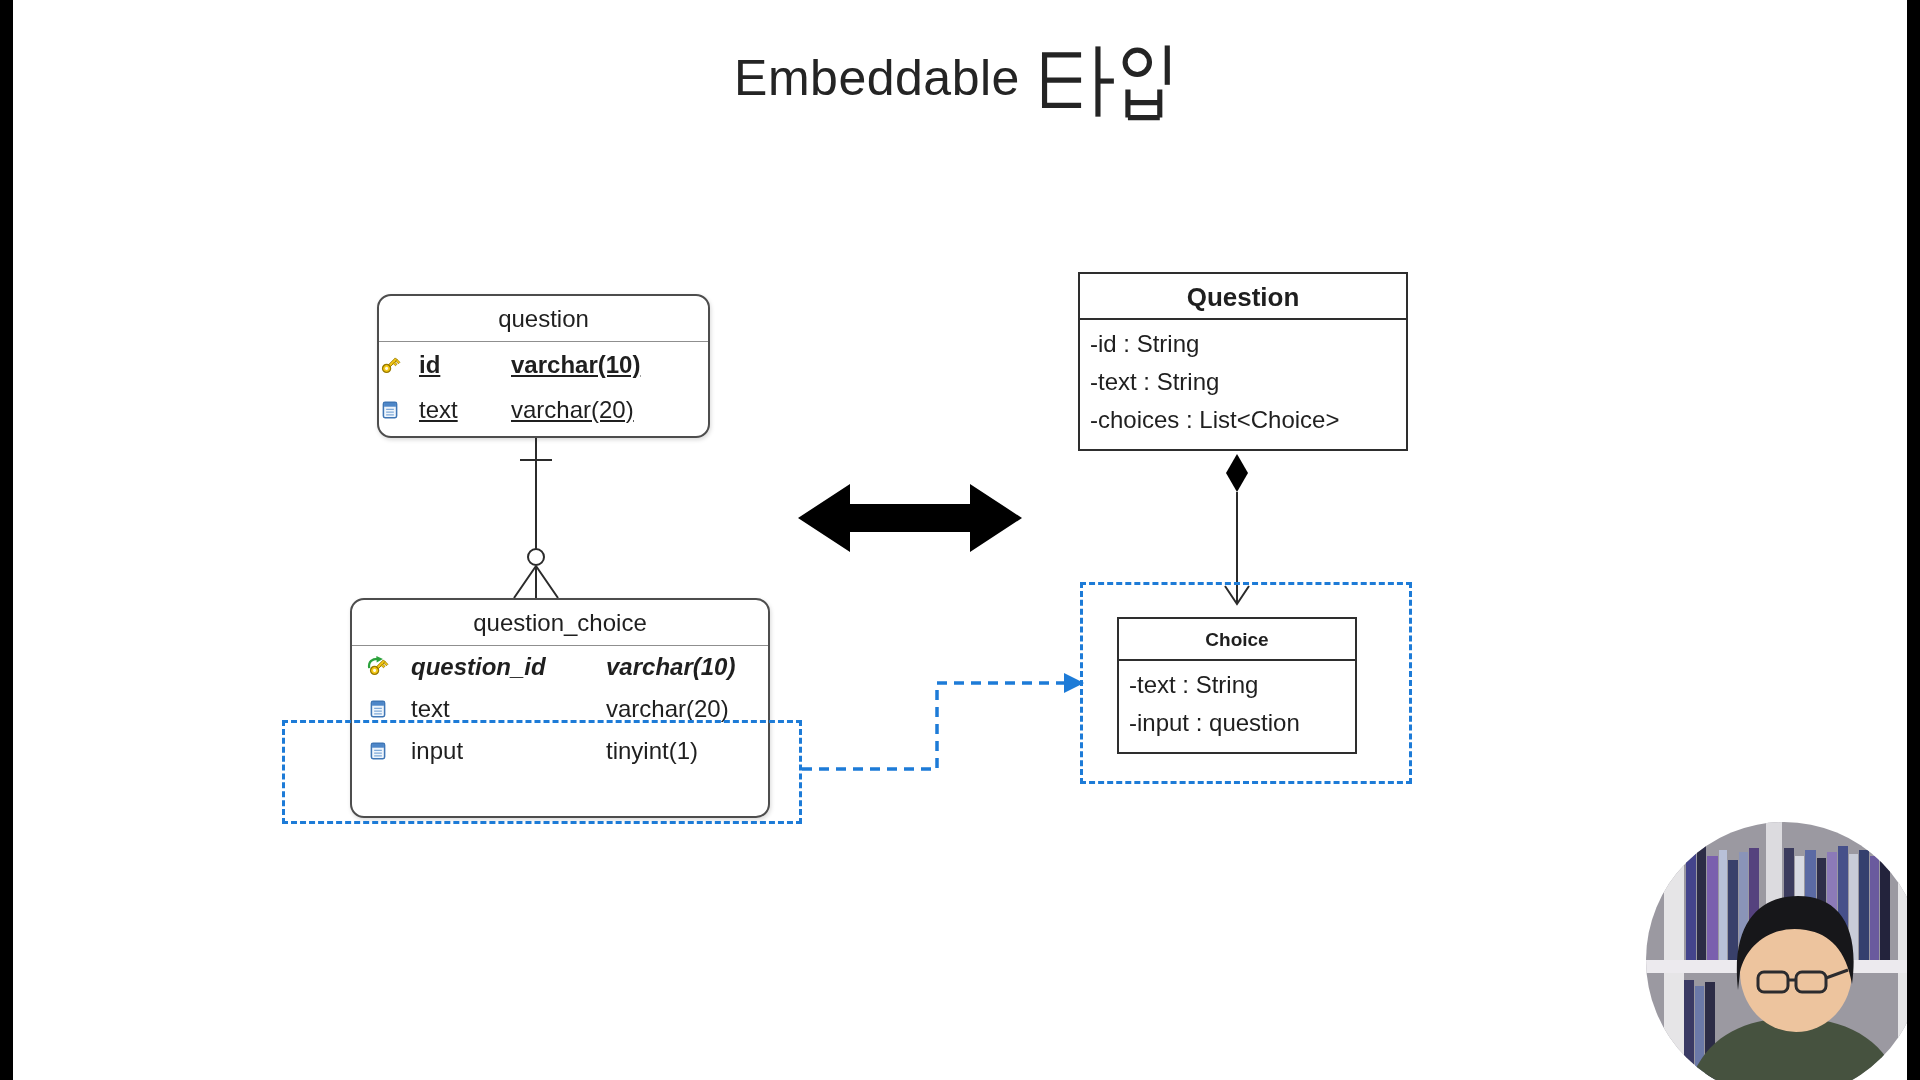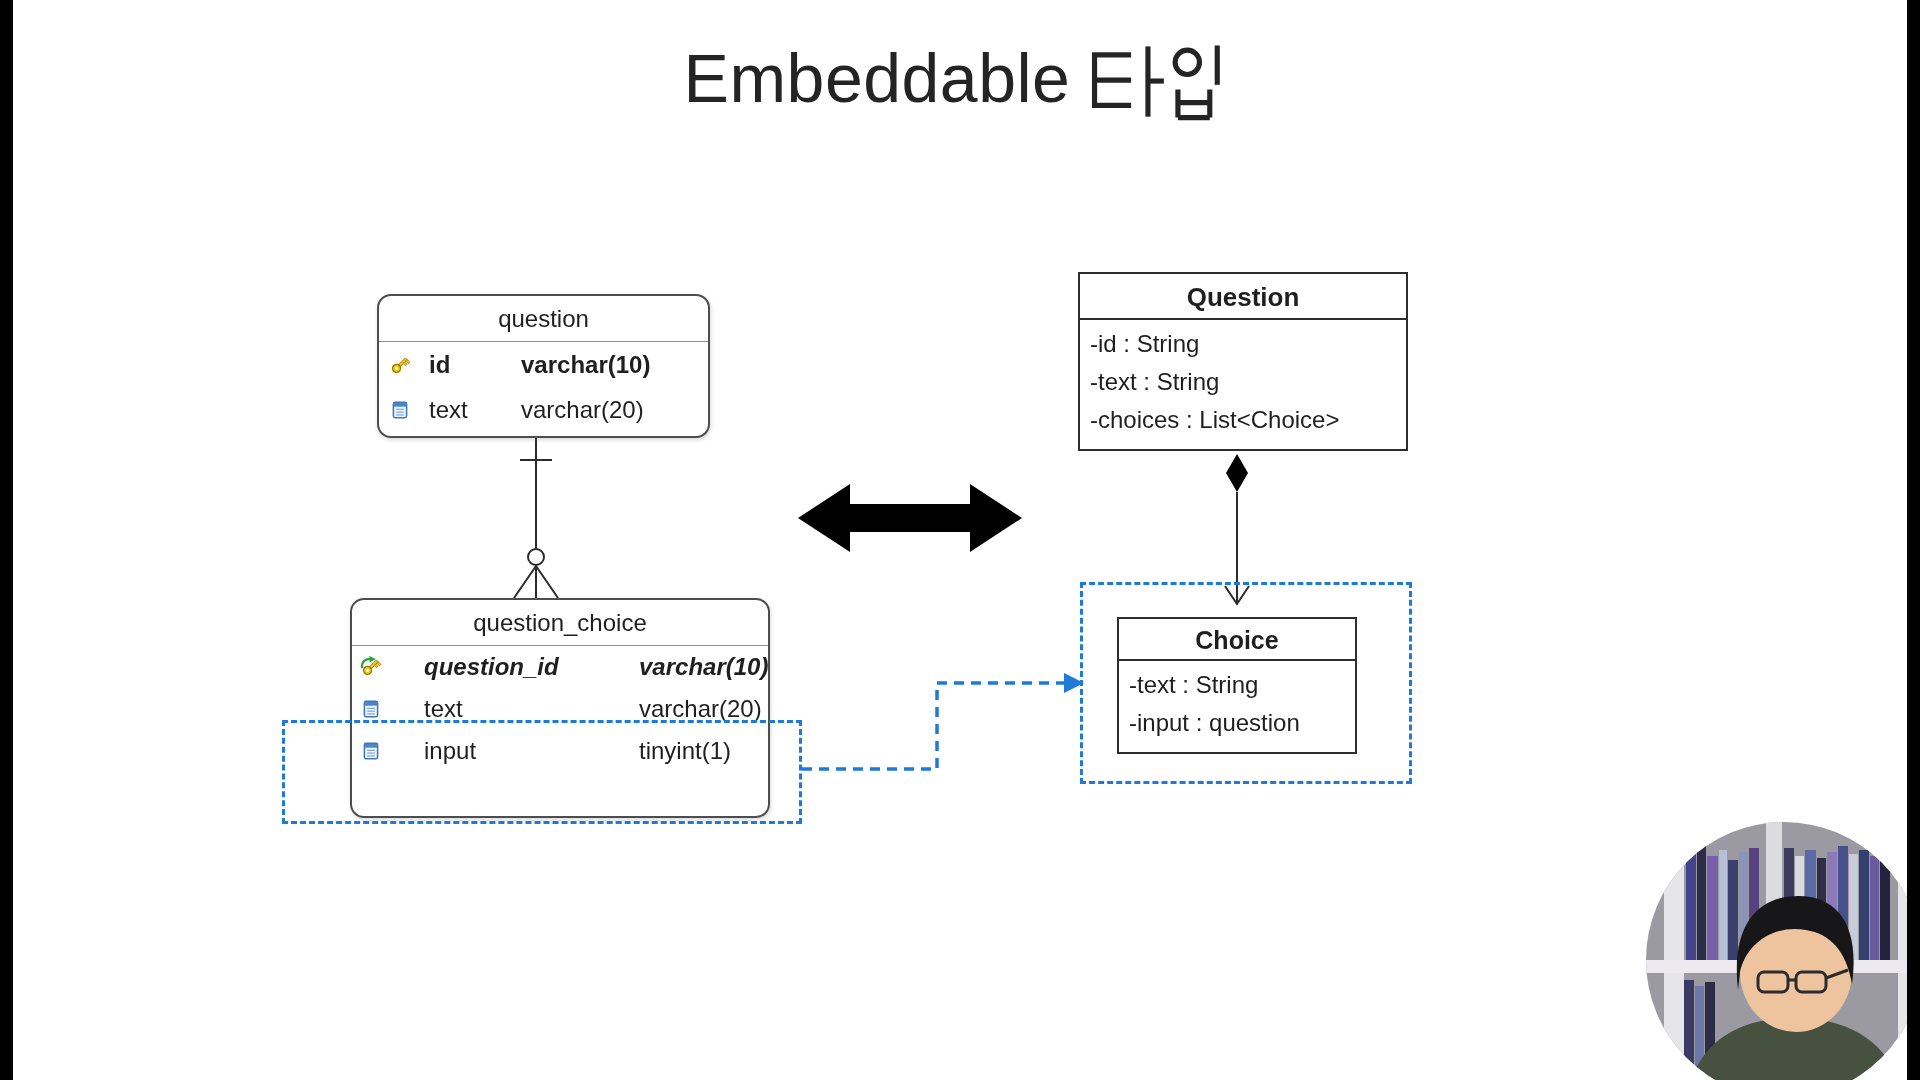--- a/index.html
+++ b/index.html
@@ -5,31 +5,31 @@
   * { margin:0; padding:0; box-sizing:border-box; }
   html,body { background:#fff; }
   body { width:1920px; height:1080px; font-family:"Liberation Sans", sans-serif; color:#1f1f1f; }
   .stage { position:relative; width:1920px; height:1080px; background:#fff; overflow:hidden; }
 
   .edge-bar { position:absolute; top:0; bottom:0; width:13px; background:#000; z-index:30; }
   .edge-bar.left { left:0; } .edge-bar.right { right:0; }
 
   
   .title-wrap { position:absolute; top:34px; left:0; right:0; display:flex; justify-content:center; align-items:center; gap:18px; }
-  .title-text { font-size:68px; font-weight:300; color:#242424; letter-spacing:0.5px; }
+  .title-text { font-size:50px; font-weight:300; color:#242424; letter-spacing:0.5px; }
   .title-korean { width:148px; height:80px; margin-top:8px; }
   .title-korean path, .title-korean circle { stroke:#242424; stroke-width:5.5; fill:none; }
 
   
   .erd-table { position:absolute; background:#fff; border:2px solid #4d4d4d; border-radius:14px;
                box-shadow:1px 2px 4px rgba(0,0,0,.15); font-size:24px; }
   .erd-title { height:46px; line-height:46px; text-align:center; border-bottom:1px solid #8f8f8f; }
   .erd-row { display:grid; align-items:center; }
-  .erd-q .erd-row { grid-template-columns:40px 92px 1fr; height:45px; padding-left:10px; }
-  .erd-qc .erd-row { grid-template-columns:44px 195px 1fr; height:42px; padding-left:8px;gap:20px; }
+  .erd-q .erd-row { grid-template-columns:40px 92px 1fr; height:45px; padding-left:0;text-decoration:underline; }
+  .erd-qc .erd-row { grid-template-columns:44px 195px 1fr; height:42px; padding-left:15px; }
   .cell-icon { width:22px; height:22px; display:inline-block; }
   .cell-icon svg { width:22px; height:22px; display:block; }
   .b { font-weight:700; }
   .bi { font-weight:700; font-style:italic; }
 
   
   .uml-class { position:absolute; background:#fff; border:2px solid #2e2e2e; font-size:24px; }
   .uml-title { font-weight:700; font-size:26px; text-align:center; height:46px; line-height:46px; border-bottom:2px solid #2e2e2e; }
   .uml-attrs { padding:5px 12px 10px 10px; }
   .uml-attr { line-height:38px; white-space:nowrap; }
@@ -166,21 +166,21 @@
 
   <svg class="abs-svg" style="left:1205px; top:452px;" width="64" height="166" viewBox="0 0 64 166">
     <polygon points="32,2 43,21 32,40 21,21" fill="#000"></polygon>
     <path d="M32,40 V150" stroke="#2b2b2b" stroke-width="2" fill="none"></path>
     <path d="M20,134 L32,152 L44,134" stroke="#2b2b2b" stroke-width="2" fill="none"></path>
   </svg>
 
   <div class="dash-box" style="left:1080px; top:582px; width:332px; height:202px;"></div>
 
   <div class="uml-class" style="left:1117px; top:617px; width:240px;">
-    <div class="uml-title" style="font-size:25px; height:42px; line-height:42px;">Choice</div>
+    <div class="uml-title" style="font-size:19px; height:42px; line-height:42px;">Choice</div>
     <div class="uml-attrs">
       <div class="uml-attr">-text : String</div>
       <div class="uml-attr">-input : question</div>
     </div>
   </div>
 
   <svg class="abs-svg" style="left:796px; top:668px;" width="300" height="112" viewBox="0 0 300 112">
     <path d="M6,101 H141 V15 H268" stroke="#1d7bd7" stroke-width="3.5" fill="none" stroke-dasharray="10 7"></path>
     <polygon points="268,5 288,15 268,25" fill="#1d7bd7"></polygon>
   </svg>

